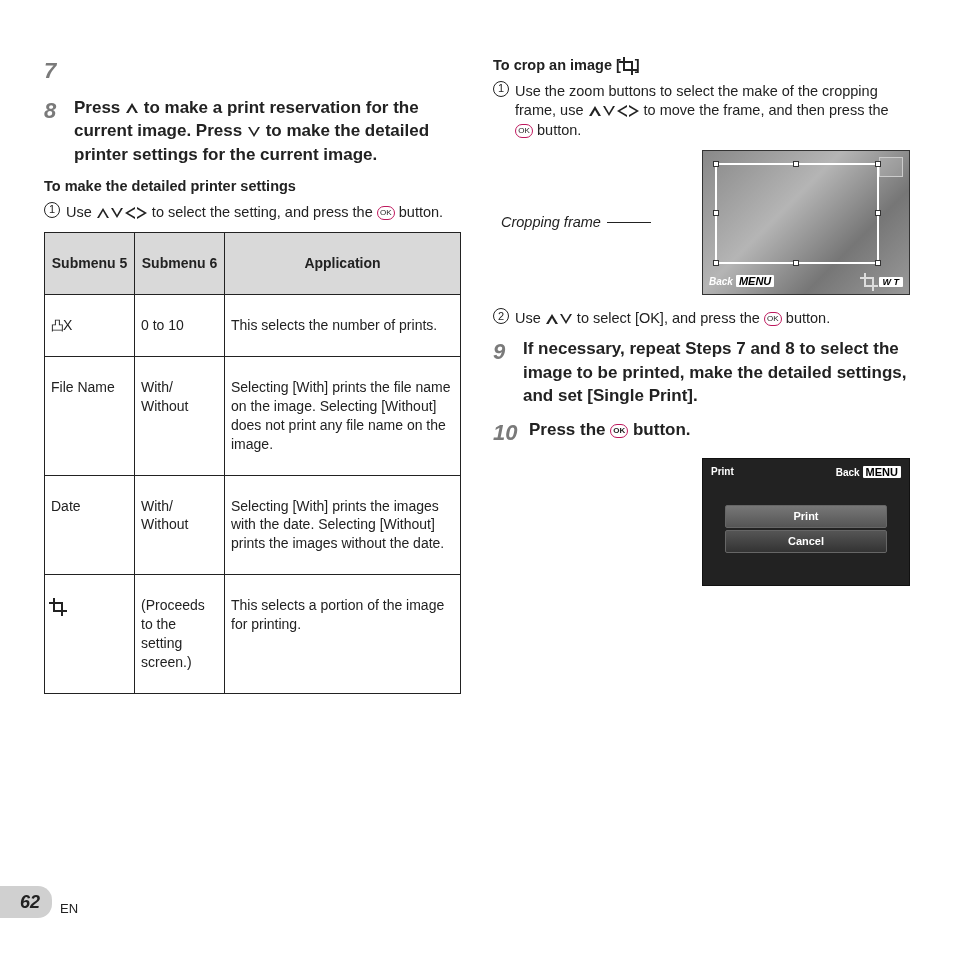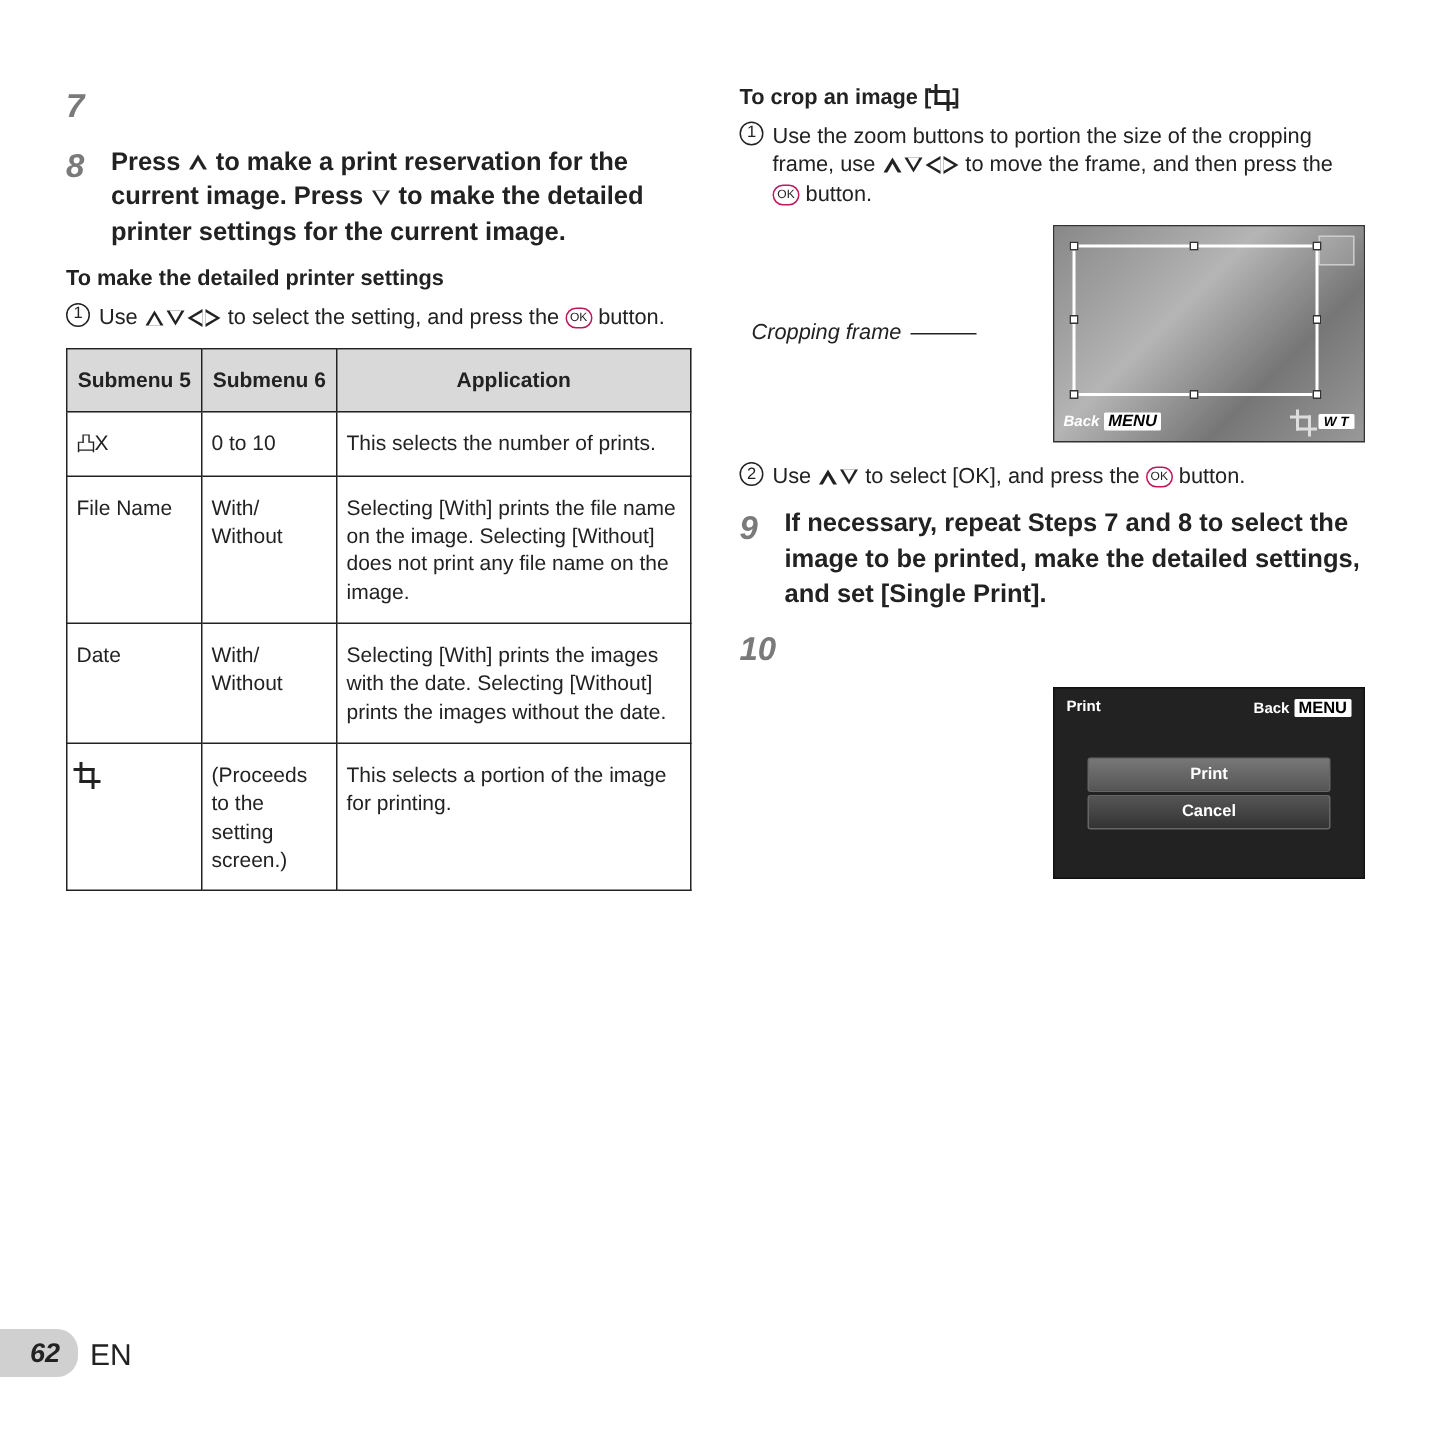--- a/index.html
+++ b/index.html
@@ -103,21 +103,21 @@
   }
 
   
   table.settings {
     border-collapse: collapse;
     width: 100%;
     margin-top: 10px;
   }
   table.settings th, table.settings td {
     border: 1px solid #222;
-    padding: 11px 6px;
+    padding: 21px 6px;
     text-align: left;
     vertical-align: top;
     font-size: 14px;
   }
   table.settings th {
     background: #d9d9d9;
     font-weight: bold;
     text-align: center;
     vertical-align: middle;
   }
@@ -163,21 +163,21 @@
 
   
   .footer{
     position:absolute; left:0; bottom:36px;
     display:flex; align-items:flex-end; gap:8px;
   }
   .page-tab{
     background:#d0d0d0; font-style:italic; font-weight:bold;font-size:18px;
     padding:4px 12px 4px 20px; border-radius:0 14px 14px 0;
   }
-  .lang{font-size:20px;margin-top:38px;}
+  .lang{font-size:13px;margin-top:38px;}
 </style>
 </head>
 <body>
 
 <div class="page">
 
   <div class="col">
 
     <div class="step">
       <span class="step-num">7</span>
@@ -234,21 +234,21 @@
 
   <div class="col">
 
     <div class="subheading" style="margin-top:0">
       <span>To crop an image [</span><span class="crop-icon"><span class="c2"></span><span class="c3"></span></span><span>]</span>
     </div>
 
     <div class="sub-instr">
       <span class="circle-num">1</span>
       <span class="text">
-        <span>Use the zoom buttons to portion the size of the cropping frame, use </span><span class="tri-up outline"></span><span class="tri-down outline"></span><span class="tri-left outline"></span><span class="tri-right outline"></span><span> to move the frame, and then press the </span><span class="ok-btn">OK</span><span> button.</span>
+        <span>Use the zoom buttons to select the make of the cropping frame, use </span><span class="tri-up outline"></span><span class="tri-down outline"></span><span class="tri-left outline"></span><span class="tri-right outline"></span><span> to move the frame, and then press the </span><span class="ok-btn">OK</span><span> button.</span>
       </span>
     </div>
 
     <div class="label-line">
       <span>Cropping frame</span>
       <span class="leader-line"></span>
       <div class="crop-screenshot">
         <div class="crop-corner-badge"></div>
         <div class="crop-frame-inner">
           <span class="crop-handle ch-tl"></span>
@@ -274,20 +274,23 @@
       </span>
     </div>
 
     <div class="step">
       <span class="step-num">9</span>
       <span class="step-text">If necessary, repeat Steps 7 and 8 to select the image to be printed, make the detailed settings, and set [Single Print].</span>
     </div>
 
     <div class="step">
       <span class="step-num" style="width:36px">10</span>
+      <span class="step-text">
+        <span>Press the </span><span class="ok-btn">OK</span><span> button.</span>
+      </span>
     </div>
 
     <div class="print-screenshot">
       <div class="print-top">
         <span>Print</span>
         <span><span>Back</span><span class="menu-box">MENU</span></span>
       </div>
       <div class="print-options">
         <div class="print-opt active">Print</div>
         <div class="print-opt">Cancel</div>

